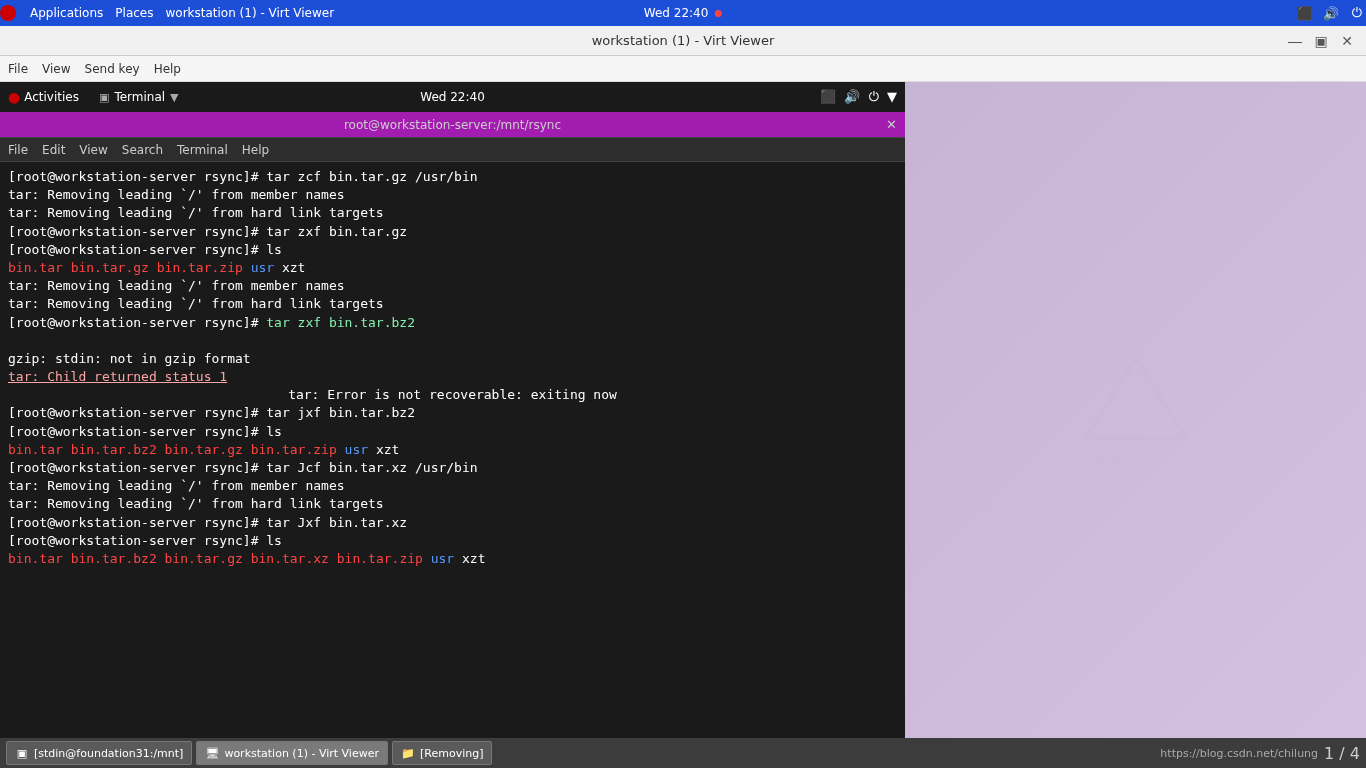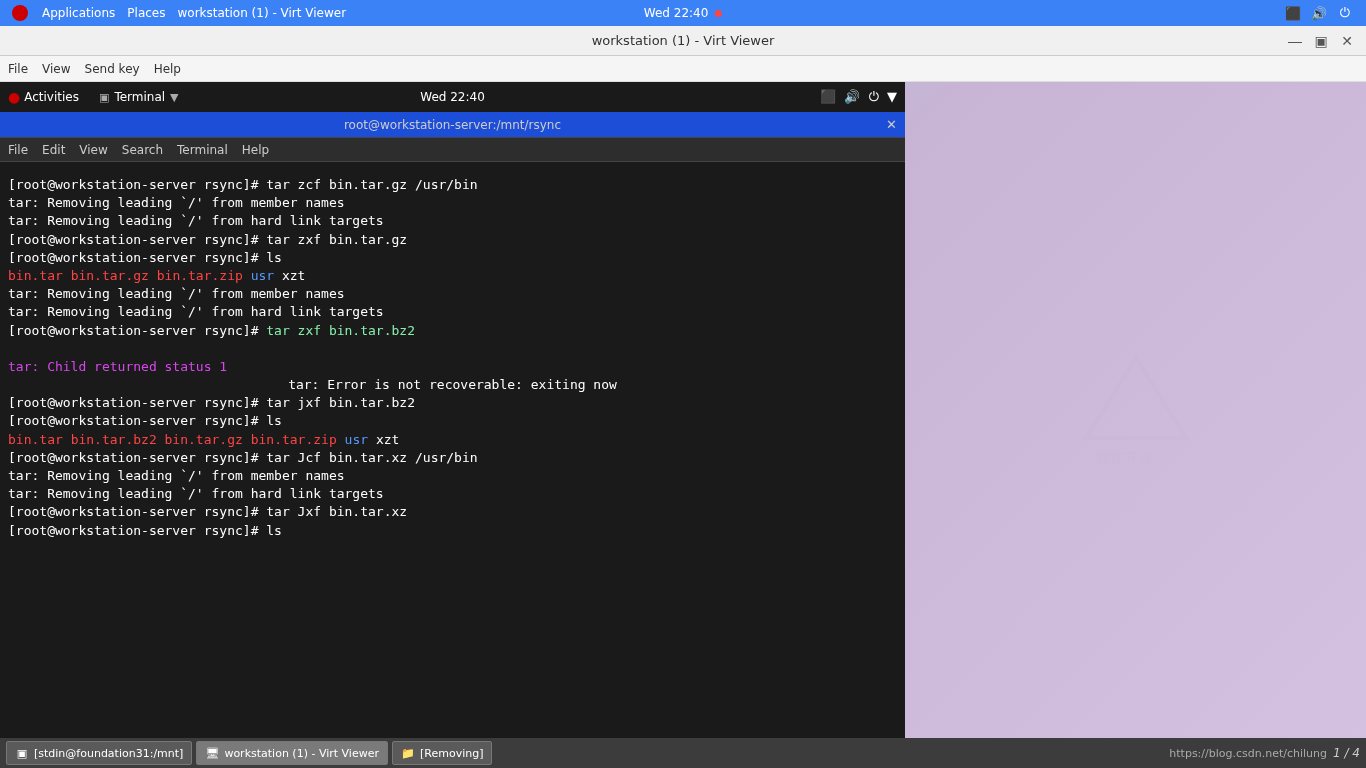--- a/index.html
+++ b/index.html
@@ -9,25 +9,25 @@
       font-family: 'DejaVu Sans', Arial, sans-serif;
       background: linear-gradient(135deg, #b0c4de 0%, #c8b4d4 50%, #d4c0e0 100%);
       overflow: hidden;
       position: relative;
     }
 
     
     .system-bar {
       width: 100%;
       height: 26px;
-      background: #3b82f6;
+      background: #1d4ed8;
       display: flex;
       align-items: center;
       justify-content: space-between;
-      padding: 0 12px;
+      padding: 0 0;
       position: relative;
       z-index: 100;
     }
     .system-bar-left {
       display: flex;
       align-items: center;
       gap: 12px;
     }
     .system-bar-right {
       display: flex;
@@ -136,21 +136,21 @@
     
     .terminal-window {
       width: 905px;
       background: #1a1a1a;
       display: flex;
       flex-direction: column;
       position: relative;
     }
     .terminal-titlebar {
       height: 26px;
-      background: #1d4ed8;
+      background: #a21caf;
       display: flex;
       align-items: center;
       justify-content: space-between;
       padding: 0 8px;
       border-bottom: 1px solid #444;
     }
     .terminal-title {
       font-size: 12px;
       color: #ccc;
       position: absolute;
@@ -172,21 +172,21 @@
       gap: 14px;
       border-bottom: 1px solid #444;
     }
     .terminal-menu-item {
       font-size: 12px;
       color: #ccc;
       cursor: pointer;
     }
     .terminal-content {
       flex: 1;
-      padding: 14px 8px;
+      padding: 6px 8px;
       font-family: 'DejaVu Sans Mono', 'Courier New', monospace;
       font-size: 13px;
       color: #ffffff;
       overflow: hidden;
       line-height: 1.4;
     }
 
     
     .desktop-area {
       flex: 1;
@@ -240,23 +240,22 @@
       align-items: center;
       justify-content: center;
     }
     .taskbar-right {
       margin-left: auto;
       display: flex;
       align-items: center;
       gap: 6px;
     }
     .page-indicator {
-      font-size: 12px;
+      font-size: 16px;
       color: #ccc;
-      font-style: italic;
     }
     .url-text {
       font-size: 11px;
       color: #aaa;
     }
 
     
     .inner-gnome-bar {
       height: 30px;
       background: #1a1a1a;
@@ -356,30 +355,32 @@
     <div><span style="color:#ffffff;">[root@workstation-server rsync]#</span><span style="color:#ffffff;"> tar zcf bin.tar.gz /usr/bin</span></div>
         <div style="color: rgb(255, 255, 255);">tar: Removing leading `/' from member names</div>
         <div style="color: rgb(255, 255, 255);">tar: Removing leading `/' from hard link targets</div>
         <div><span style="color:#ffffff;">[root@workstation-server rsync]#</span><span style="color:#ffffff;"> tar zxf bin.tar.gz</span></div>
         <div><span style="color:#ffffff;">[root@workstation-server rsync]#</span><span style="color:#ffffff;"> ls</span></div>
         <div><span style="color:#ff4444;">bin.tar</span>  <span style="color:#ff4444;">bin.tar.gz</span>  <span style="color:#ff4444;">bin.tar.zip</span>  <span style="color:#5599ff;">usr</span>  <span style="color:#ffffff;">xzt</span></div>
         <div style="color: rgb(255, 255, 255);">tar: Removing leading `/' from member names</div>
         <div style="color: rgb(255, 255, 255);">tar: Removing leading `/' from hard link targets</div>
         <div><span style="color:#ffffff;">[root@workstation-server rsync]#</span><span style="color:#86efac;"> tar zxf bin.tar.bz2</span></div>
         <div>&nbsp;</div>
-        <div style="color: #d946ef;">tar: Child returned status 1</div>
+        <div style="color: rgb(255, 255, 255);">gzip: stdin: not in gzip format</div>
+        <div style="color: #fca5a5; text-decoration: underline;">tar: Child returned status 1</div>
         <div style="color: rgb(255, 255, 255); text-align: center;">tar: Error is not recoverable: exiting now</div>
         <div><span style="color:#ffffff;">[root@workstation-server rsync]#</span><span style="color:#ffffff;"> tar jxf bin.tar.bz2</span></div>
         <div><span style="color:#ffffff;">[root@workstation-server rsync]#</span><span style="color:#ffffff;"> ls</span></div>
         <div><span style="color:#ff4444;">bin.tar</span>  <span style="color:#ff4444;">bin.tar.bz2</span>  <span style="color:#ff4444;">bin.tar.gz</span>  <span style="color:#ff4444;">bin.tar.zip</span>  <span style="color:#5599ff;">usr</span>  <span style="color:#ffffff;">xzt</span></div>
         <div><span style="color:#ffffff;">[root@workstation-server rsync]#</span><span style="color:#ffffff;"> tar Jcf bin.tar.xz /usr/bin</span></div>
         <div style="color: rgb(255, 255, 255);">tar: Removing leading `/' from member names</div>
         <div style="color: rgb(255, 255, 255);">tar: Removing leading `/' from hard link targets</div>
         <div><span style="color:#ffffff;">[root@workstation-server rsync]#</span><span style="color:#ffffff;"> tar Jxf bin.tar.xz</span></div>
         <div><span style="color:#ffffff;">[root@workstation-server rsync]#</span><span style="color:#ffffff;"> ls</span></div>
+        <div><span style="color:#ff4444;">bin.tar</span>  <span style="color:#ff4444;">bin.tar.bz2</span>  <span style="color:#ff4444;">bin.tar.gz</span>  <span style="color:#ff4444;">bin.tar.xz</span>  <span style="color:#ff4444;">bin.tar.zip</span>  <span style="color:#5599ff;">usr</span>  <span style="color:#ffffff;">xzt</span></div>
       </div>
   </div>
 
   <div class="desktop-area">
 
     <div class="watermark">
       <svg width="120" height="120" viewBox="0 0 120 120" opacity="0.2">
         <polygon points="60,10 110,90 10,90" fill="none" stroke="#888" stroke-width="4"></polygon>
         <text x="20" y="115" font-size="14" fill="#888">西部开源</text>
       </svg>

